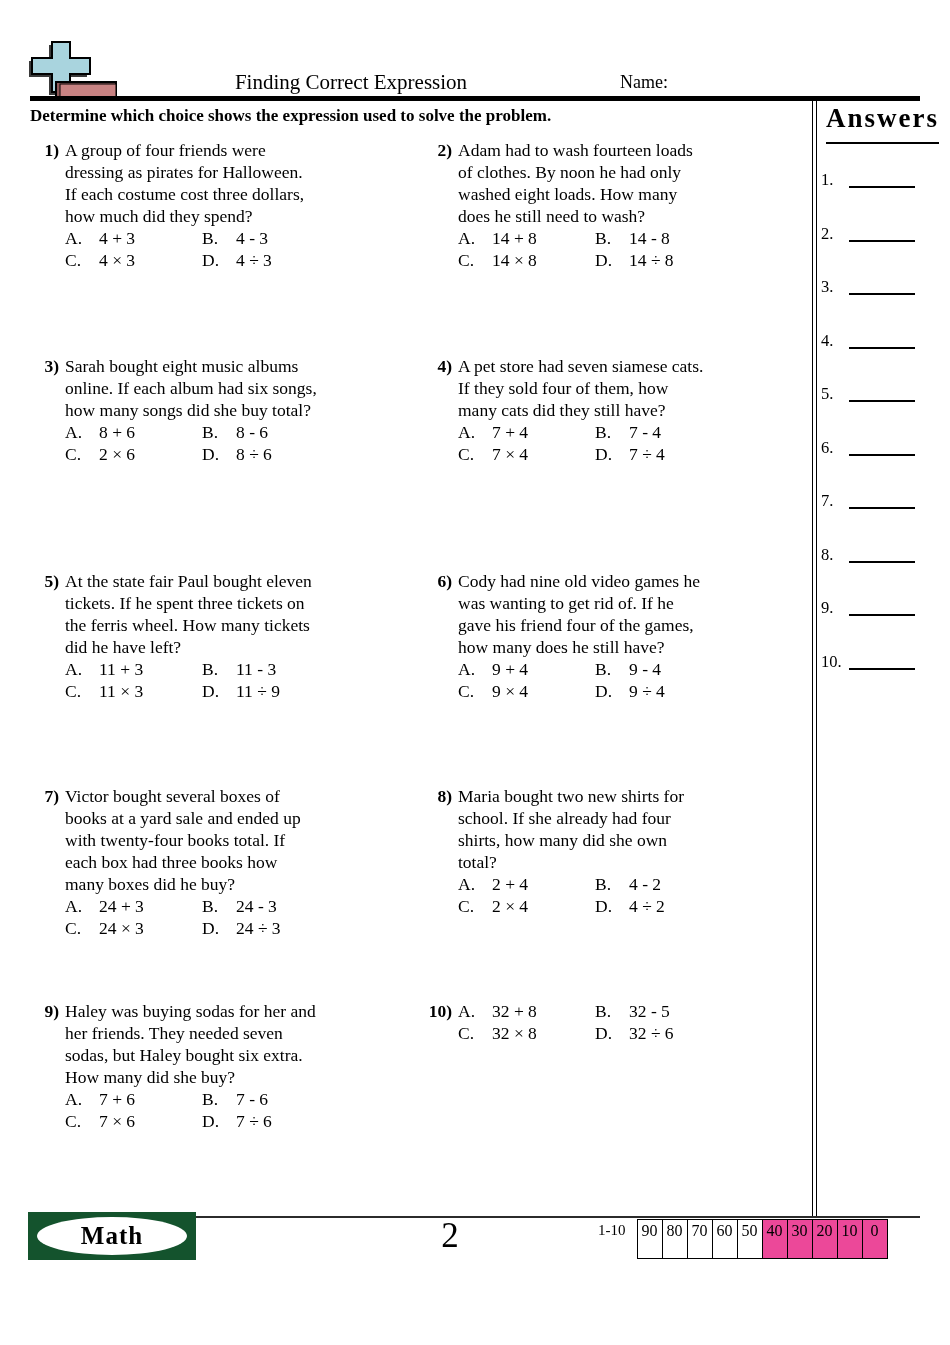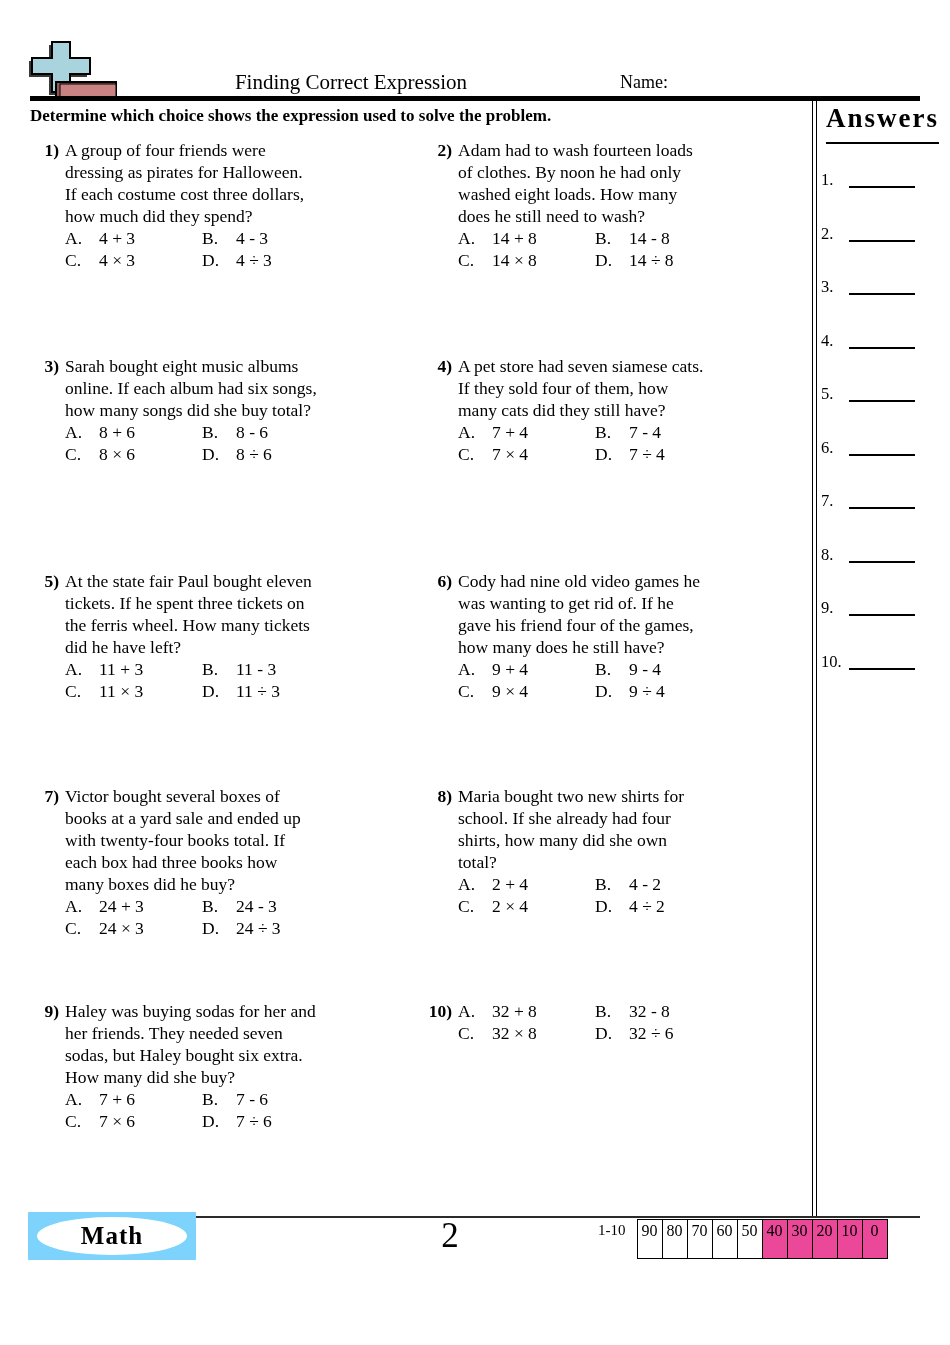--- a/index.html
+++ b/index.html
@@ -32,21 +32,21 @@
   .vline { left:812px; top:101px; height:1116px; width:5px;
            border-left:1.5px solid #000; border-right:1.5px solid #000; }
   .ans-title { left:826px; top:103px; font-size:27px; font-weight:bold; letter-spacing:2px;
                border-bottom:2px solid #000; padding-bottom:8px; }
   .ans-slot { position:absolute; left:821px; width:95px; display:flex; font-size:16.5px; line-height:20px; }
   .ans-num { flex:none; min-width:25px; }
   .ans-line { flex:1; border-bottom:2px solid #000; margin:0 1px 2px 3px; }
 
   
   .f-line { left:28px; top:1216px; width:892px; height:2px; background:#2b2b2b; }
-  .f-logo { left:28px; top:1212px; width:168px; height:48px; background:#7dd3fc;
+  .f-logo { left:28px; top:1212px; width:168px; height:48px; background:#14532d;
             display:flex; align-items:center; justify-content:center; z-index:2; }
   .f-ellipse { width:150px; height:38px; background:#fff; border-radius:50%;
                display:flex; align-items:center; justify-content:center; }
   .f-logo-text { font-size:25px; font-weight:bold; letter-spacing:1px; }
   .f-page { left:425px; top:1216px; width:50px; text-align:center; font-size:35px; }
   .f-score { left:598px; top:1219px; display:flex; align-items:flex-start; }
   .f-range { margin:3px 12px 0 0; font-size:15px; }
   .score-cells { display:flex; }
   .score-cell { width:26px; height:40px; border:1px solid #000; margin-left:-1px;
                 text-align:center; font-size:16px; line-height:22px; background:#fff; }
@@ -177,21 +177,21 @@
       <div class="choice">
           <span class="c-label">A.</span>
           <span class="c-expr">8 + 6</span>
         </div>
       <div class="choice">
           <span class="c-label">B.</span>
           <span class="c-expr">8 - 6</span>
         </div>
       <div class="choice">
           <span class="c-label">C.</span>
-          <span class="c-expr">8 × 6</span>
+          <span class="c-expr">2 × 6</span>
         </div>
       <div class="choice">
           <span class="c-label">D.</span>
           <span class="c-expr">8 ÷ 6</span>
         </div>
     </div>
   </div>
 </div>
 
 <div class="problem" style="left:422px; top:355px">
@@ -236,21 +236,21 @@
       <div class="choice">
           <span class="c-label">B.</span>
           <span class="c-expr">11 - 3</span>
         </div>
       <div class="choice">
           <span class="c-label">C.</span>
           <span class="c-expr">11 × 3</span>
         </div>
       <div class="choice">
           <span class="c-label">D.</span>
-          <span class="c-expr">11 ÷ 3</span>
+          <span class="c-expr">11 ÷ 9</span>
         </div>
     </div>
   </div>
 </div>
 
 <div class="problem" style="left:422px; top:570px">
   <span class="p-num">6)</span>
   <div class="p-body">
     <div class="p-text">Cody had nine old video games he
 was wanting to get rid of. If he
@@ -365,21 +365,21 @@
 <div class="problem" style="left:422px; top:1000px">
   <span class="p-num">10)</span>
   <div class="p-body">
     <div class="choices">
       <div class="choice">
           <span class="c-label">A.</span>
           <span class="c-expr">32 + 8</span>
         </div>
       <div class="choice">
           <span class="c-label">B.</span>
-          <span class="c-expr">32 - 8</span>
+          <span class="c-expr">32 - 5</span>
         </div>
       <div class="choice">
           <span class="c-label">C.</span>
           <span class="c-expr">32 × 8</span>
         </div>
       <div class="choice">
           <span class="c-label">D.</span>
           <span class="c-expr">32 ÷ 6</span>
         </div>
     </div>

